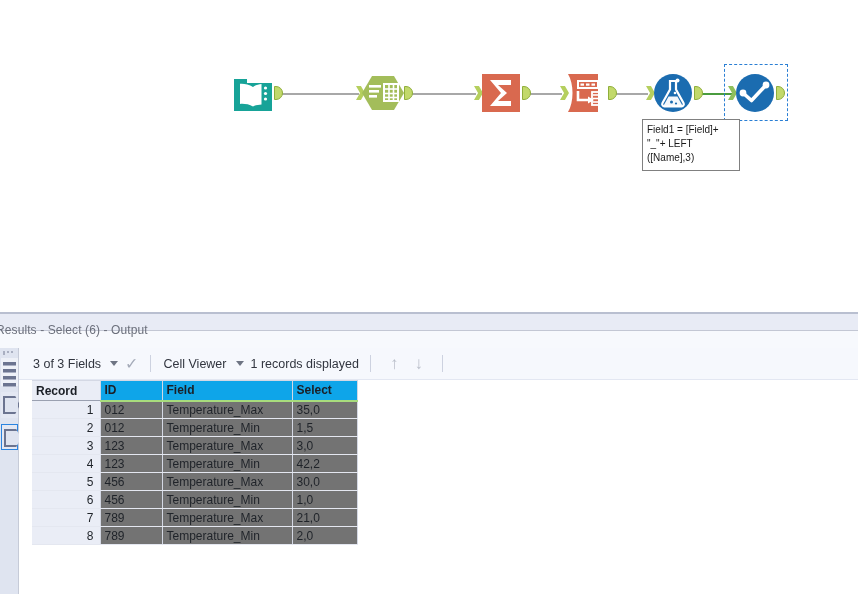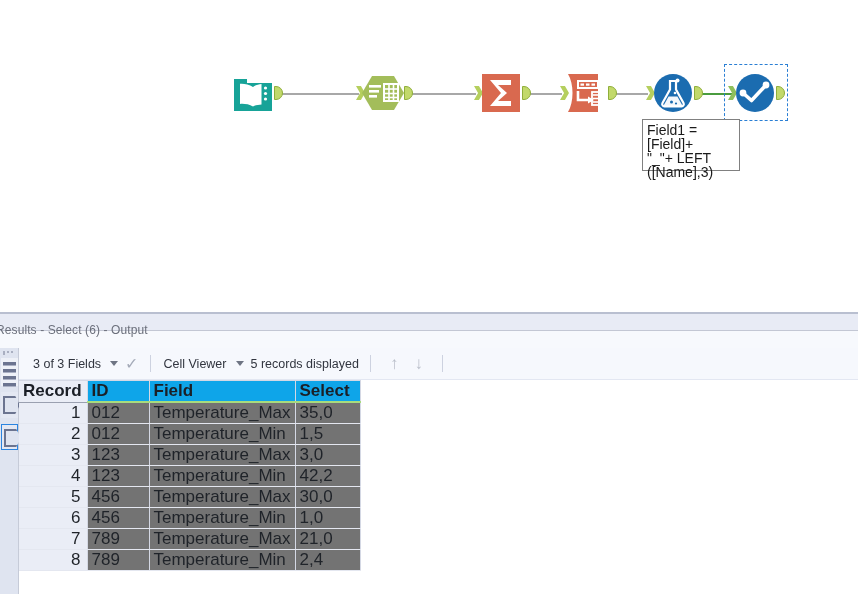--- a/index.html
+++ b/index.html
@@ -81,21 +81,21 @@
     background: transparent;
   }
 
   
   .annotation {
     position: absolute;
     background: #ffffff;
     border: 1px solid #808080;
     box-sizing: border-box;
     padding: 3px 4px 3px 4px;
-    font-size: 14px;
+    font-size: 10px;
     line-height: 14px;
     color: #1a1a1a;
     font-family: "Liberation Sans", sans-serif;
     white-space: pre-line;
   }
 
   
   #results-panel {
     position: absolute;
     left: 0;
@@ -237,22 +237,23 @@
     left: 19px;
     top: 68px;
     width: 839px;
     height: 214px;
     background: #ffffff;
     overflow: hidden;
   }
   table.grid {
     border-collapse: collapse;
     table-layout: fixed;
-    font-size: 17px;
+    font-size: 12px;
     color: #1f2329;
+    margin-left: 13px;
   }
   table.grid th, table.grid td {
     height: 18px;
     padding: 0 4px;
     border-right: 1px solid #d4d8e4;
     border-bottom: 1px solid #e4e7f0;
     box-sizing: border-box;
     overflow: hidden;
     white-space: nowrap;
     font-weight: normal;
@@ -420,21 +421,21 @@
       <div class="tb-item">
         <span class="tb-text">3 of 3 Fields</span>
         <span class="caret"></span>
       </div>
       <span class="check-icon">✓</span>
       <div class="tb-sep"></div>
       <div class="tb-item">
         <span class="tb-text">Cell Viewer</span>
         <span class="caret"></span>
       </div>
-      <span class="tb-item">5 records displayed</span>
+      <span class="tb-item">1 records displayed</span>
       <div class="tb-sep"></div>
       <span class="arrow-icon">↑</span>
       <span class="arrow-icon">↓</span>
       <div class="tb-sep"></div>
     </div>
 
     <div class="grid-wrap">
       <table class="grid">
         <colgroup>
           <col class="col-record">
@@ -490,20 +491,20 @@
             <tr>
               <td class="record-cell">7</td>
               <td class="data-cell">789</td>
               <td class="data-cell">Temperature_Max</td>
               <td class="data-cell">21,0</td>
             </tr>
             <tr>
               <td class="record-cell">8</td>
               <td class="data-cell">789</td>
               <td class="data-cell">Temperature_Min</td>
-              <td class="data-cell">2,4</td>
+              <td class="data-cell">2,0</td>
             </tr>
           </tbody>
       </table>
     </div>
 
   </div>
 </div>
 
 </body></html>

